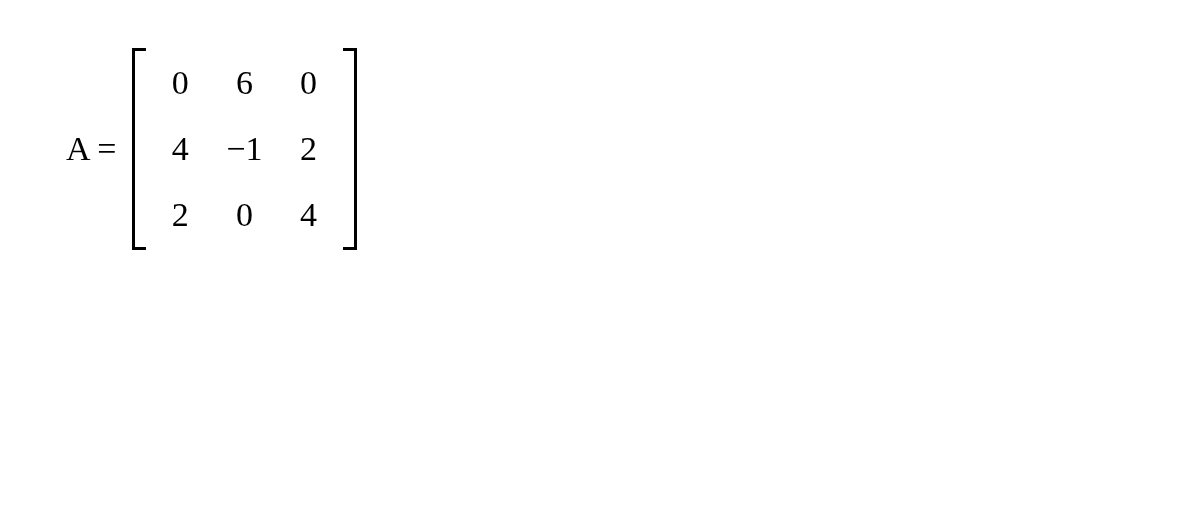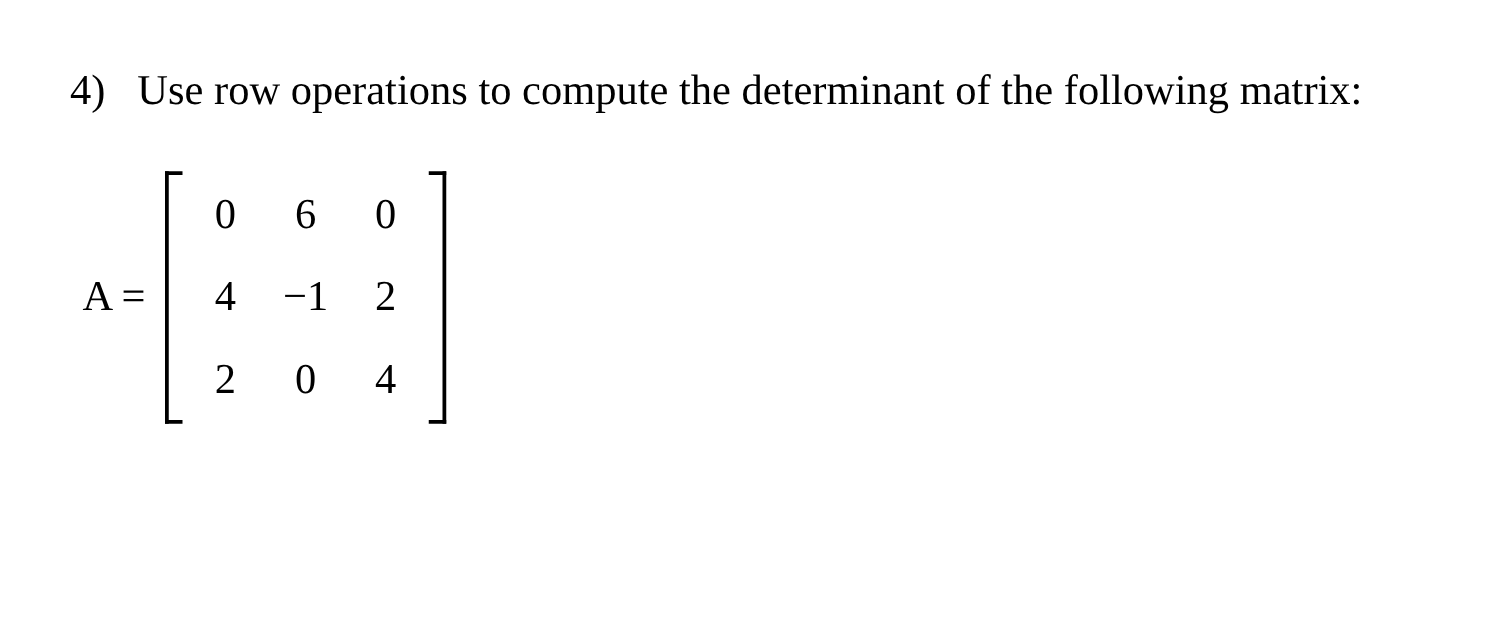--- a/index.html
+++ b/index.html
@@ -71,23 +71,20 @@
     .matrix-cell {
       min-width: 32px;
       text-align: center;
       font-size: 34px;
     }
   </style>
 </head>
 <body>
 
 <div class="problem-container">
-  <p class="problem-text">
-    <span class="problem-number">4)</span>&nbsp;&nbsp;&nbsp;<span class="problem-body">Use row operations to compute the determinant of the following matrix:</span>
-  </p>
 
   <div class="matrix-equation">
     <span class="matrix-label">A =</span>
     <div class="matrix-wrapper">
       <div class="bracket-left"></div>
       <div class="matrix-grid">
         <span class="matrix-cell">0</span>
         <span class="matrix-cell">6</span>
         <span class="matrix-cell">0</span>
         <span class="matrix-cell">4</span>

